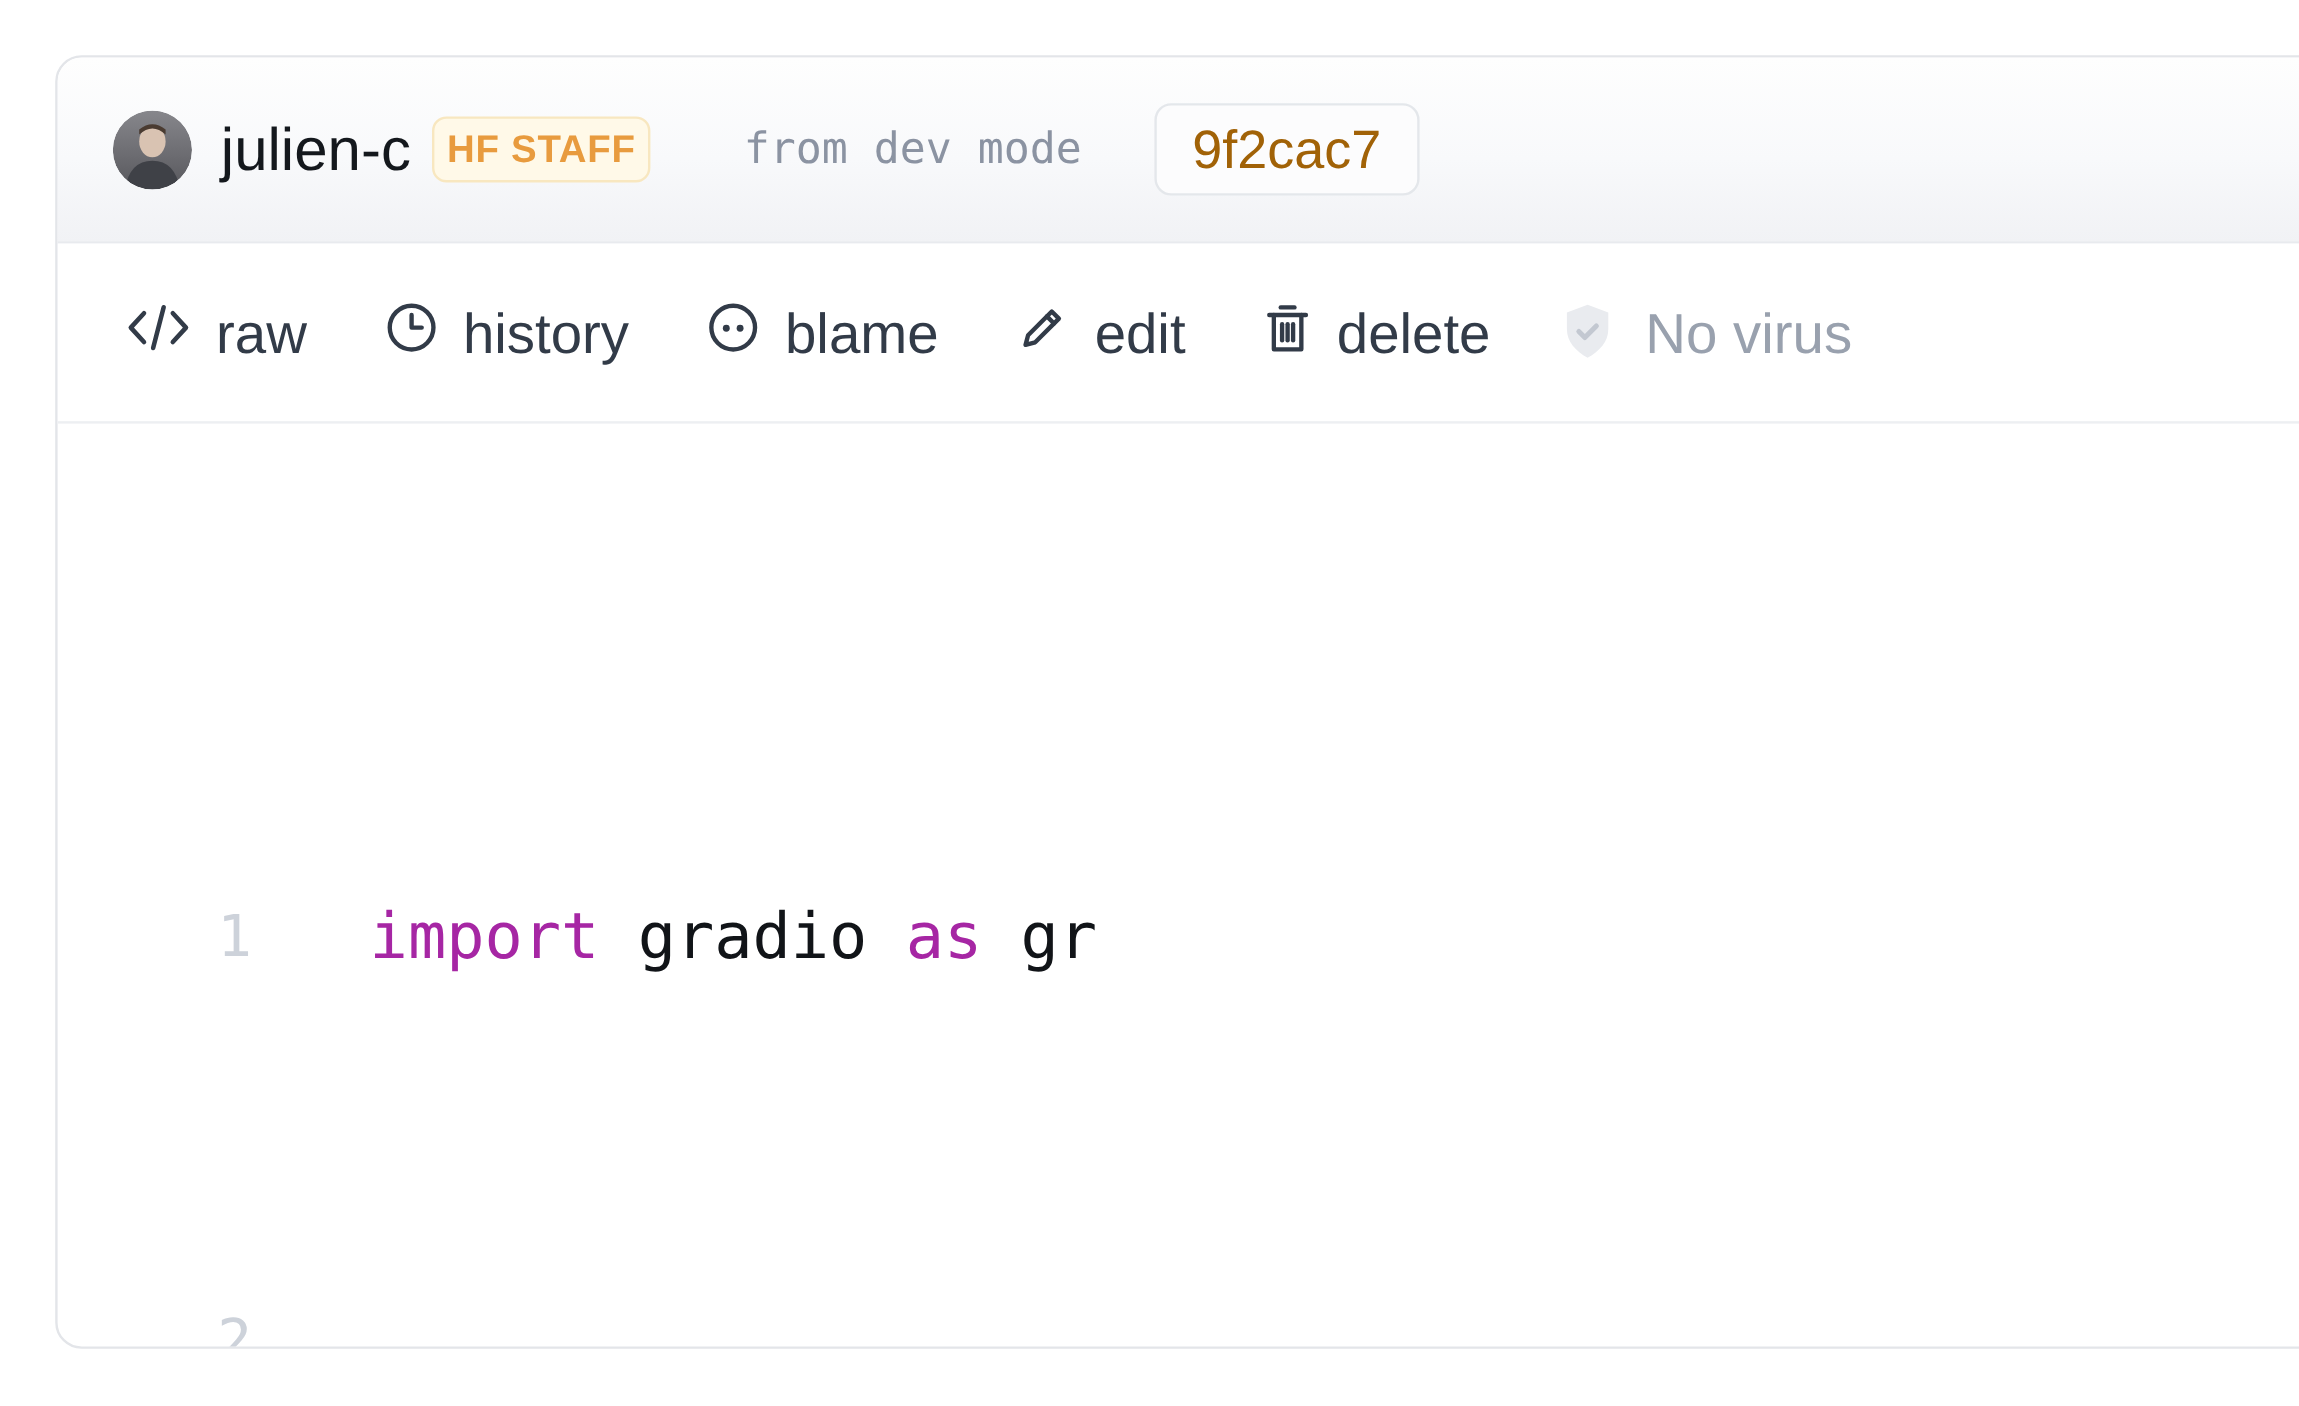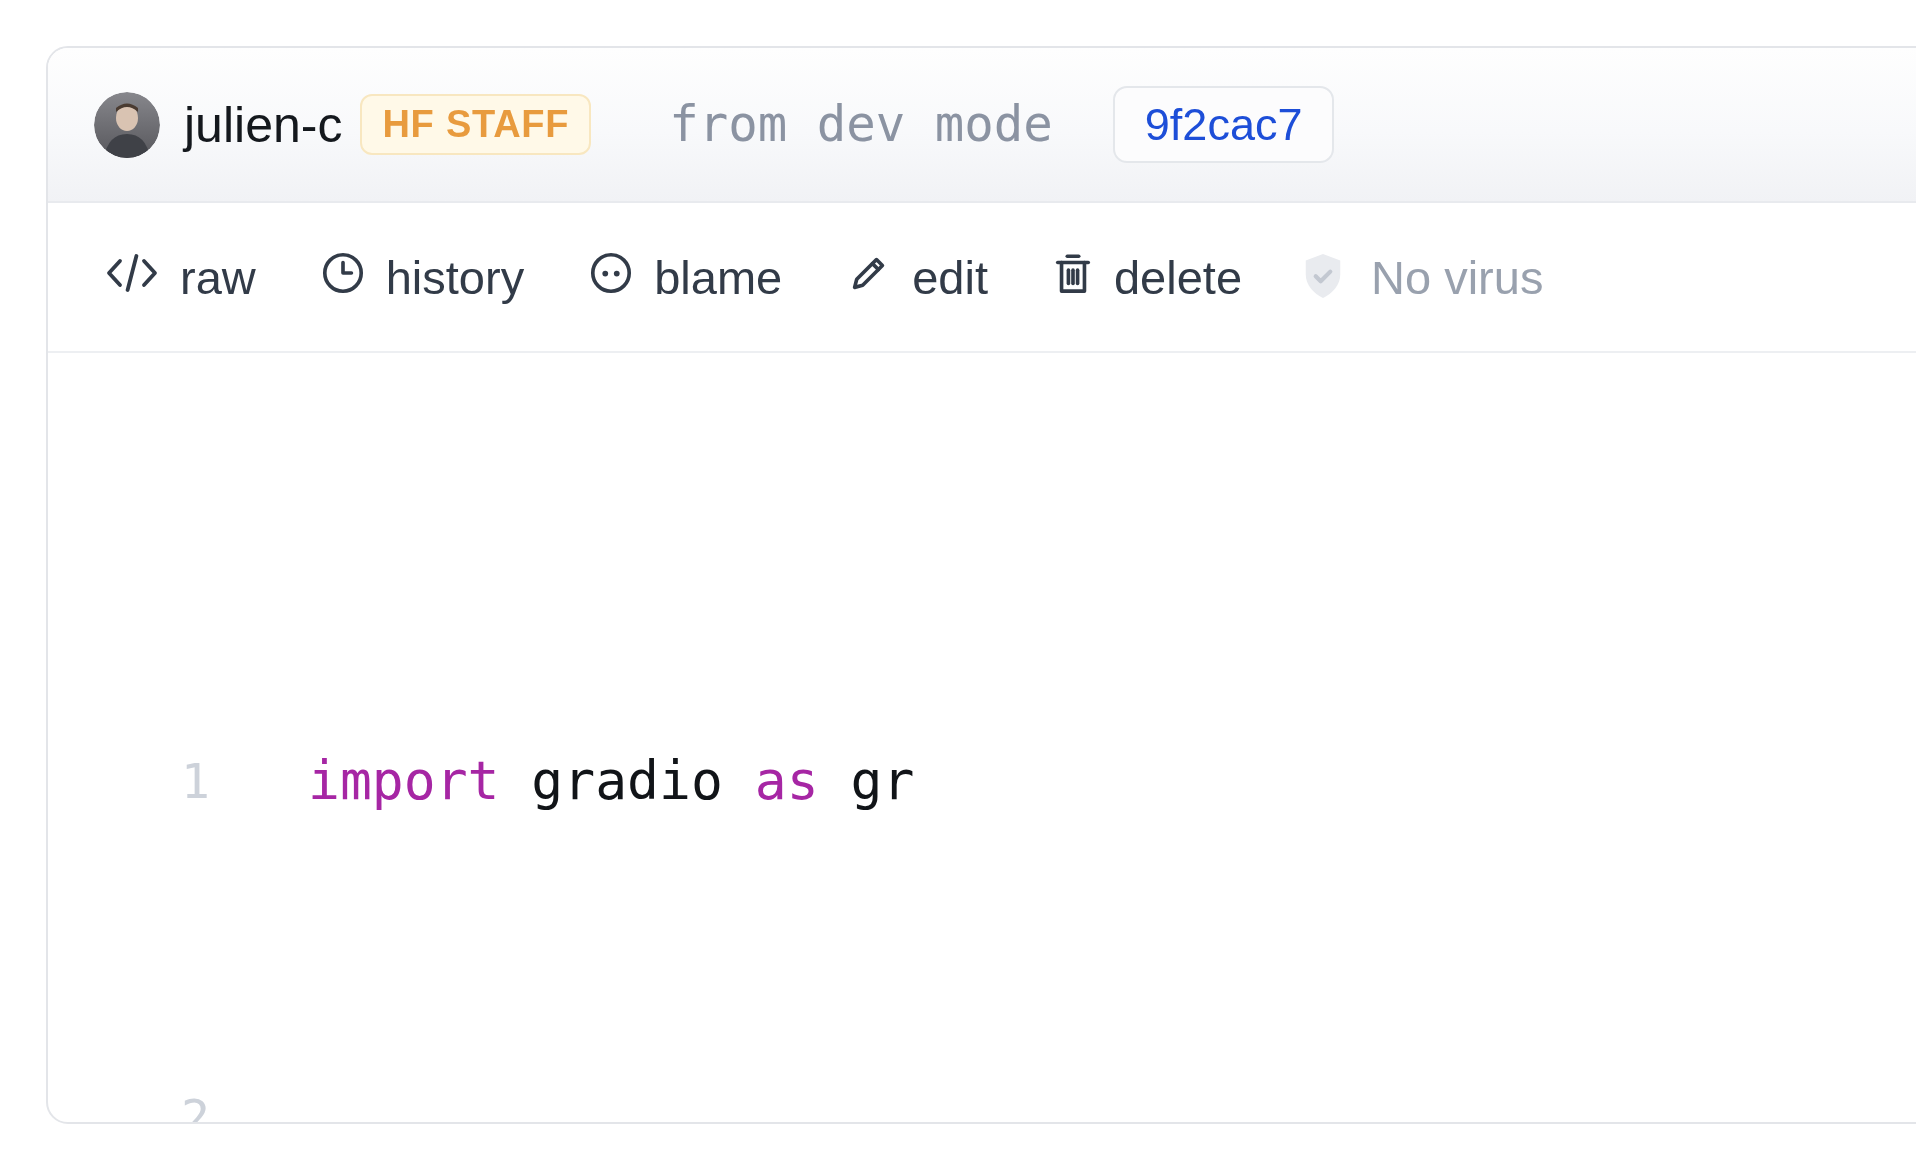--- a/index.html
+++ b/index.html
@@ -40,42 +40,42 @@
   .author {
     margin-left: 24px;
     font-size: 50px;
     font-weight: 500;
     color: #14181d;
     text-decoration: none;
     cursor: pointer;
   }
   .badge {
     margin-left: 18px;
-    font-size: 38px;
+    font-size: 32px;
     font-weight: 700;
     letter-spacing: 0.02em;
     color: var(--badge-text);
     background: var(--badge-bg);
     border: 2px solid var(--badge-border);
     border-radius: 12px;
-    padding: 8px 20px;
+    padding: 8px 10px;
     line-height: 1.1;
     white-space: nowrap;
   }
   .commit-msg {
     margin-left: 78px;
     font-family: "DejaVu Sans Mono", monospace;
-    font-size: 49px;
+    font-size: 36px;
     color: #8b93a2;
     white-space: nowrap;
   }
   .hash-chip {
     margin-left: 60px;
     font-size: 45px;
-    color: #1d4ed8;
+    color: #a16207;
     background: #fcfcfd;
     border: 2px solid #e4e7eb;
     border-radius: 14px;
     padding: 12px 30px;
     line-height: 1.1;
     cursor: pointer;
     white-space: nowrap;
   }
   
   .toolbar {

